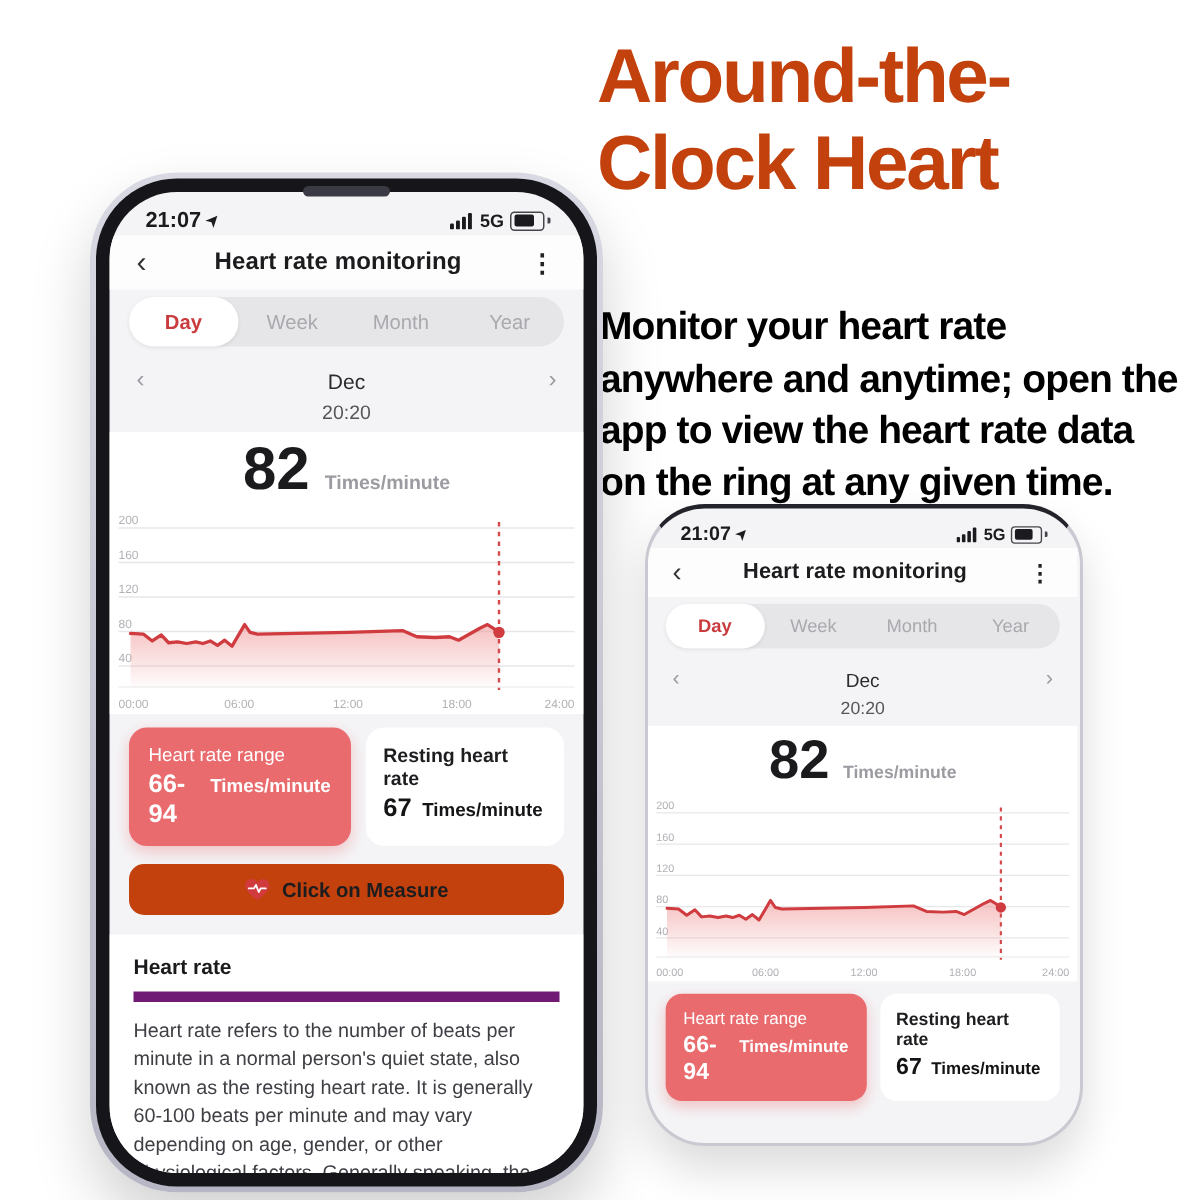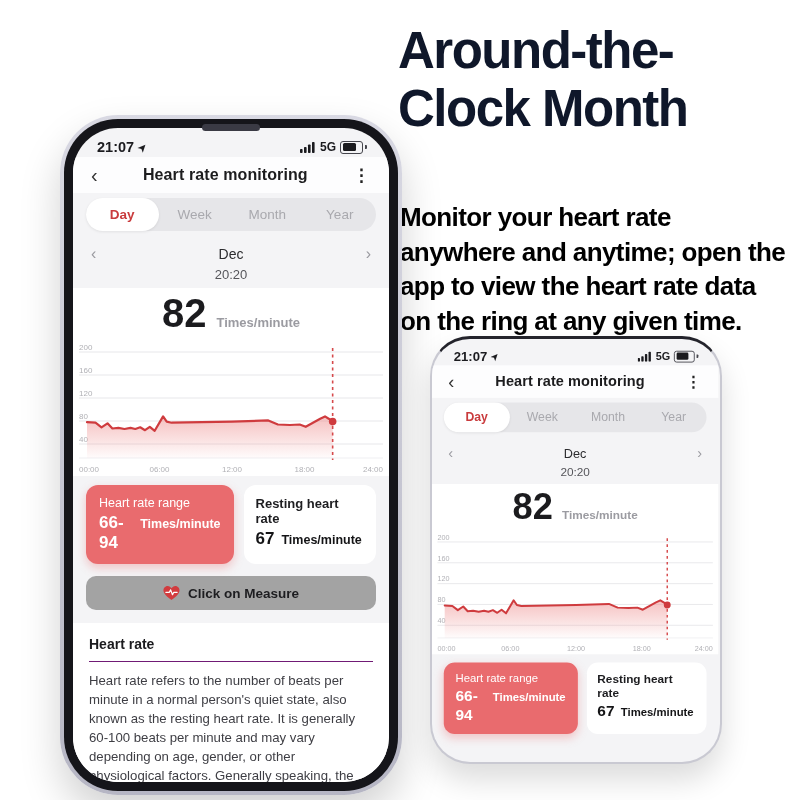--- a/index.html
+++ b/index.html
@@ -1,20 +1,20 @@
 <!DOCTYPE html>
 <html><head>
 <meta charset="utf-8">
 <style>
   html,body{margin:0;padding:0;background:#fff;}
   body{font-family:"Liberation Sans",sans-serif;-webkit-font-smoothing:antialiased;}
   .canvas{position:relative;width:800px;height:800px;background:#fff;overflow:hidden;}
 
   
-  .headline{position:absolute;left:398px;top:22px;width:400px;color:#0f172a;
+  .headline{position:absolute;left:398px;top:22px;width:400px;color:#c2410c;
     font-size:51px;font-weight:700;line-height:1.13;letter-spacing:-1.5px;}
   .headline .hl-line:nth-child(3){padding-left:9px;}
   .mk-body{position:absolute;left:400px;top:200px;width:392px;color:#000000;
     font-size:26px;font-weight:600;line-height:1.33;letter-spacing:-0.6px;}
 
   
   .phone-frame{position:absolute;left:60px;top:115px;width:342px;height:680px;
     border-radius:58px;background:linear-gradient(180deg,#d9d9e3,#b6b6c4);
     padding:4px;box-sizing:border-box;box-shadow:0 20px 40px rgba(0,0,0,.18);}
   .phone-bezel{width:100%;height:100%;background:#15151a;border-radius:54px;
@@ -75,37 +75,37 @@
   .card-red{flex:1.12;background:#e96b6e;color:#fff;padding:11px 13px;
     box-shadow:0 4px 10px rgba(233,107,110,.35);}
   .card-red .card-title{font-size:12.5px;margin-bottom:3px;}
   .card-white{flex:1;background:#fff;padding:11px 12px;}
   .card-white .card-title{font-size:13px;color:#1d1d20;font-weight:600;margin-bottom:3px;}
   .card-value-line{display:flex;align-items:baseline;gap:7px;}
   .card-value{font-size:17px;font-weight:700;}
   .card-unit{font-size:12.5px;font-weight:700;}
   .card-white .card-value,.card-white .card-unit{color:#141416;}
 
-  .measure-row{margin:12px 13px 0 13px;background:#a3a3a3;border-radius:10px;height:34px;
+  .measure-row{margin:12px 13px 0 13px;background:#c2410c;border-radius:10px;height:34px;
     display:flex;align-items:center;justify-content:center;gap:8px;cursor:pointer;}
   .measure-label{font-size:13.5px;font-weight:600;color:#1d1d20;}
 
   .info-card{margin-top:13px;background:#fff;padding:13px 16px 20px 16px;min-height:240px;}
   .info-heading{font-size:14px;font-weight:700;color:#1b1b1e;padding-bottom:9px;
-    border-bottom:1px solid #701a75;margin-bottom:9px;}
+    border-bottom:7px solid #701a75;margin-bottom:9px;}
   .info-body{font-size:13.2px;color:#3e3e44;line-height:1.44;}
 </style>
 </head>
 <body>
 
 <div class="canvas">
 
   <div class="headline">
     <div class="hl-line">Around-the-</div>
-    <div class="hl-line">Clock Month</div>
+    <div class="hl-line">Clock Heart</div>
   </div>
   <div class="mk-body">Monitor your heart rate anywhere and anytime; open the app to view the heart rate data on the ring at any given time.</div>
 
   <div class="phone-frame">
     <div class="phone-bezel">
       <div class="camera-pill"></div>
       <div class="screen">
         <div class="screen-content" id="screen-content">
 
           <div class="status-bar">

